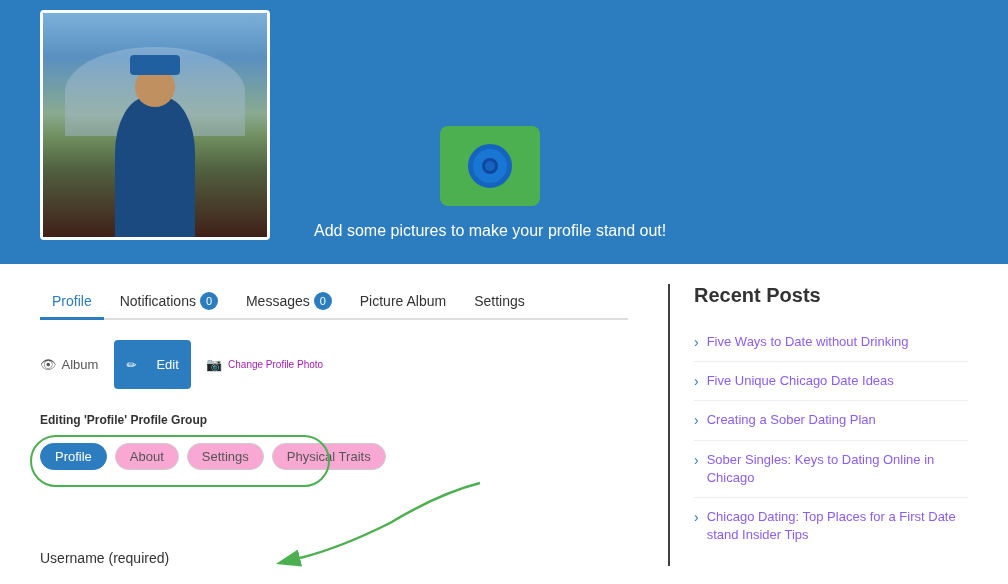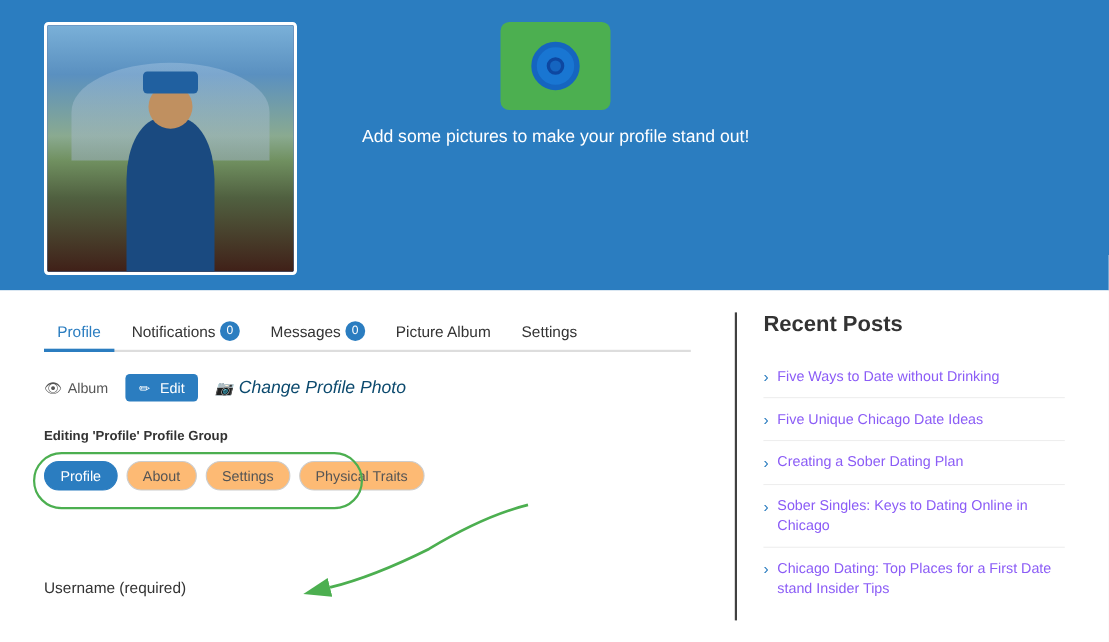--- a/index.html
+++ b/index.html
@@ -4,23 +4,23 @@
   <style>
     * { box-sizing: border-box; margin: 0; padding: 0; }
     body { font-family: Arial, sans-serif; background: #f0f0f0; font-size: 14px; color: #333; }
 
     
     .banner {
       background: #2b7dc0;
       width: 100%;
       height: 260px;
       display: flex;
-      align-items: flex-start;
+      align-items: flex-end;
       padding: 20px 40px;
-      gap: 59px;
+      gap: 44px;
     }
     .profile-photo {
       width: 230px;
       height: 230px;
       border: 3px solid #fff;
       border-radius: 4px;
       overflow: hidden;
       flex-shrink: 0;
       background: #5a8fc0;
       display: flex;
@@ -147,35 +147,34 @@
       gap: 5px;
       color: #555;
       cursor: pointer;
       font-size: 13px;
     }
     .btn-edit {
       background: #2b7dc0;
       color: #fff;
       border: none;
       border-radius: 4px;
-      padding: 5px 12px;
+      padding: 17px 12px;
       cursor: pointer;
       font-size: 13px;
       display: flex;
       align-items: flex-start;
-      gap: 9px;
+      gap: 20px;
     }
     .btn-change-photo {
       display: flex;
       align-items: center;
       gap: 5px;
-      color: #0c4a6e;
-      cursor: pointer;
-      font-size: 16px;
-      font-style: italic;
+      color: #a21caf;
+      cursor: pointer;
+      font-size: 10px;
     }
 
     
     .section-heading {
       font-size: 12px;
       font-weight: 600;
       color: #333;
       margin-bottom: 16px;
     }
 
@@ -185,21 +184,21 @@
       gap: 8px;
       margin-bottom: 20px;
     }
     .pg-tab {
       padding: 5px 14px;
       border: 1px solid #ccc;
       border-radius: 20px;
       cursor: pointer;
       font-size: 13px;
       color: #555;
-      background: #fdba74;
+      background: #f9a8d4;
     }
     .pg-tab.active {
       background: #2b7dc0;
       color: #fff;
       border-color: #2b7dc0;
     }
 
     
     .annotation-container {
       position: relative;

